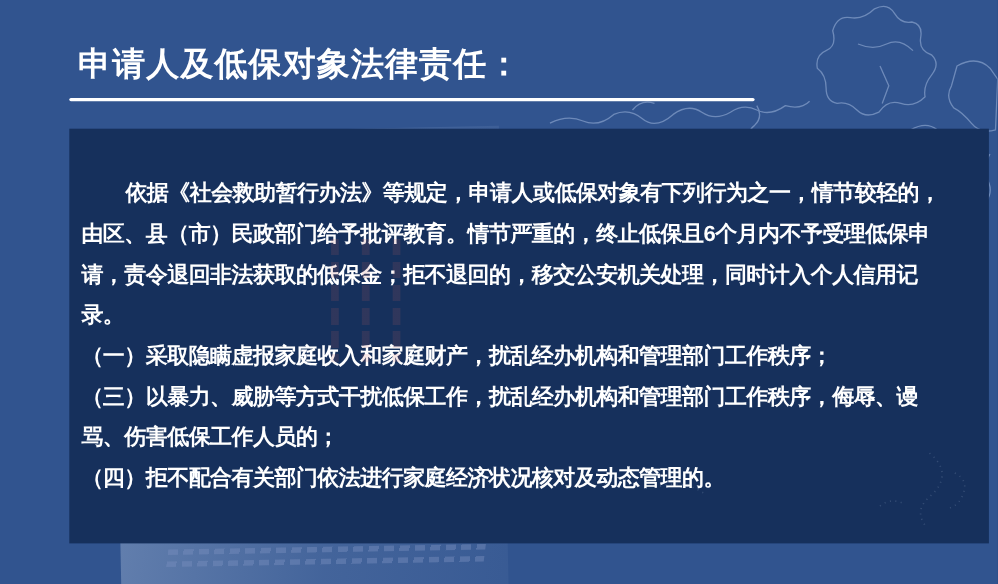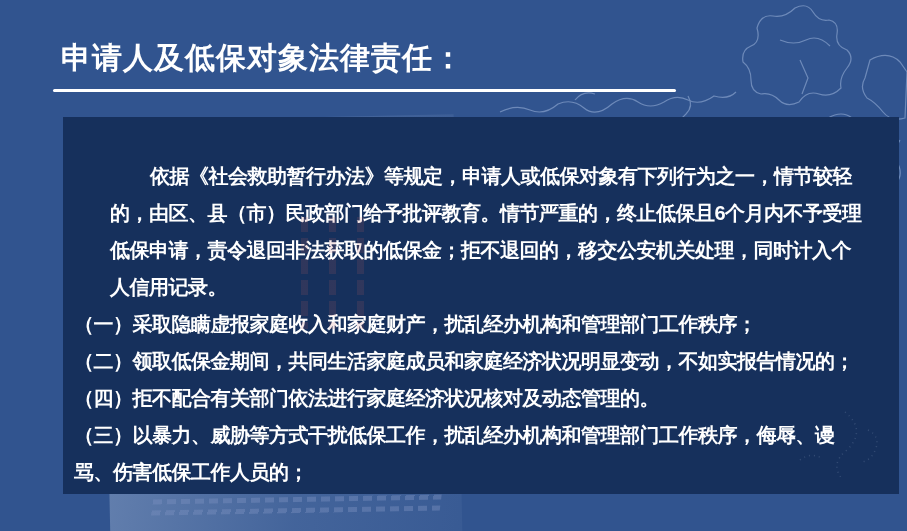--- a/index.html
+++ b/index.html
@@ -23,42 +23,42 @@
   .doc-text-lines {
     position: absolute; left: 152px; top: 497px; width: 288px; height: 22px;
     z-index: 1; transform: skewX(-8deg) rotate(-1deg); opacity: .55;
   }
   .doc-text-lines .row {
     height: 5px; margin-bottom: 6px;
     background: repeating-linear-gradient(90deg, rgba(118,140,188,0.85) 0 9px, transparent 9px 14px);
   }
 
   
-  .title-wrap { position: absolute; left: 61px; top: 38px; z-index: 4; }
+  .title-wrap { position: absolute; left: 71px; top: 38px; z-index: 4; }
   .slide-title {
     margin: 0; color: var(--text, #FFFFFF);
     font-size: 30px; font-weight: bold; letter-spacing: 1px; white-space: nowrap;
   }
   .title-underline {
     margin-top: 10px; margin-left: -8px;
     width: 623px; height: 3px; background: var(--text, #FFFFFF); border-radius: 2px;
   }
 
   
   .content-panel {
     position: absolute; left: 63px; top: 117px; width: 836px; height: 377px;
     z-index: 2; background: var(--panel, #16305C);
     box-sizing: border-box; padding: 41px 30px 0 11px;
   }
   .content-panel p {
     margin: 0; color: var(--text, #FFFFFF);
     font-size: 20px; letter-spacing: -0.5px; line-height: 37px; font-weight: bold;
     text-align: left;
   }
-  .content-panel p.intro { text-indent: 2em; margin-left: 36px; }
+  .content-panel p.intro { text-indent: 2em; }
 
   
   .stamp-col {
     position: absolute; top: 100px; width: 7px; height: 112px; opacity: .16;
     background: repeating-linear-gradient(180deg, rgba(192,92,92,0.95) 0 15px, transparent 15px 21px);
   }
   .stamp-col.c1 { left: 238px; } .stamp-col.c2 { left: 266px; } .stamp-col.c3 { left: 294px; }
 
   
   .dots-svg { position: absolute; left: 0; top: 0; z-index: 3; pointer-events: none; }
@@ -91,23 +91,22 @@
     <h1 class="slide-title">申请人及低保对象法律责任：</h1>
     <div class="title-underline"></div>
   </div>
 
   <div class="content-panel">
     <div class="stamp-col c1"></div>
     <div class="stamp-col c2"></div>
     <div class="stamp-col c3"></div>
     <p class="intro">依据《社会救助暂行办法》等规定，申请人或低保对象有下列行为之一，情节较轻的，由区、县（市）民政部门给予批评教育。情节严重的，终止低保且6个月内不予受理低保申请，责令退回非法获取的低保金；拒不退回的，移交公安机关处理，同时计入个人信用记录。</p>
     <p>（一）采取隐瞒虚报家庭收入和家庭财产，扰乱经办机构和管理部门工作秩序；</p>
-    <p>（二）领取低保金期间，共同生活家庭成员和家庭经济状况明显变动，不如实报告情况的；</p>
+    <p>（三）以暴力、威胁等方式干扰低保工作，扰乱经办机构和管理部门工作秩序，侮辱、谩骂、伤害低保工作人员的；</p>
     <p>（四）拒不配合有关部门依法进行家庭经济状况核对及动态管理的。</p>
-    <p>（三）以暴力、威胁等方式干扰低保工作，扰乱经办机构和管理部门工作秩序，侮辱、谩骂、伤害低保工作人员的；</p>
   </div>
 
   <svg class="dots-svg" width="907" height="531" viewBox="0 0 907 531">
     <g fill="none" stroke="#CBD9F0" stroke-width="1.5" stroke-dasharray="1 4" opacity="0.16">
       <path d="M845 412 q22 18 2 38 q-18 14 -4 30"></path>
       <path d="M600 442 q24 -6 42 8"></path>
       <path d="M868 430 q12 6 8 18 t-14 14"></path>
       <path d="M800 460 q10 -8 22 -2"></path>
     </g>
   </svg>

